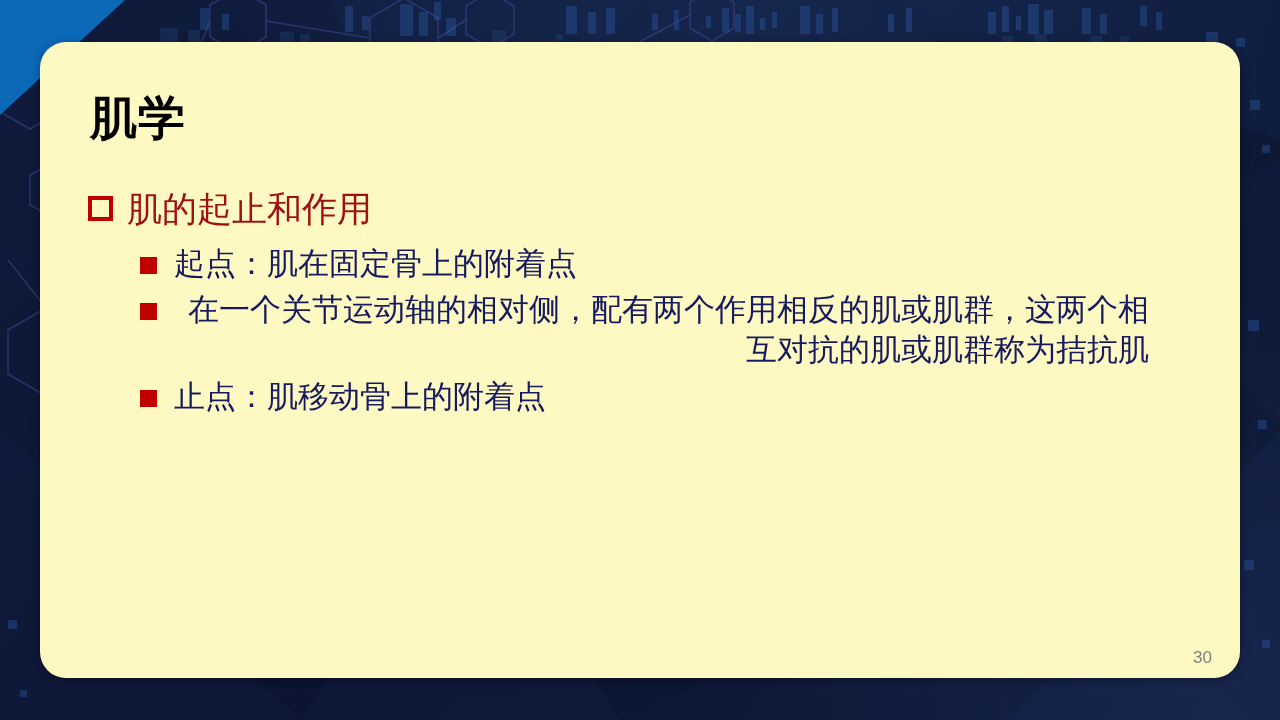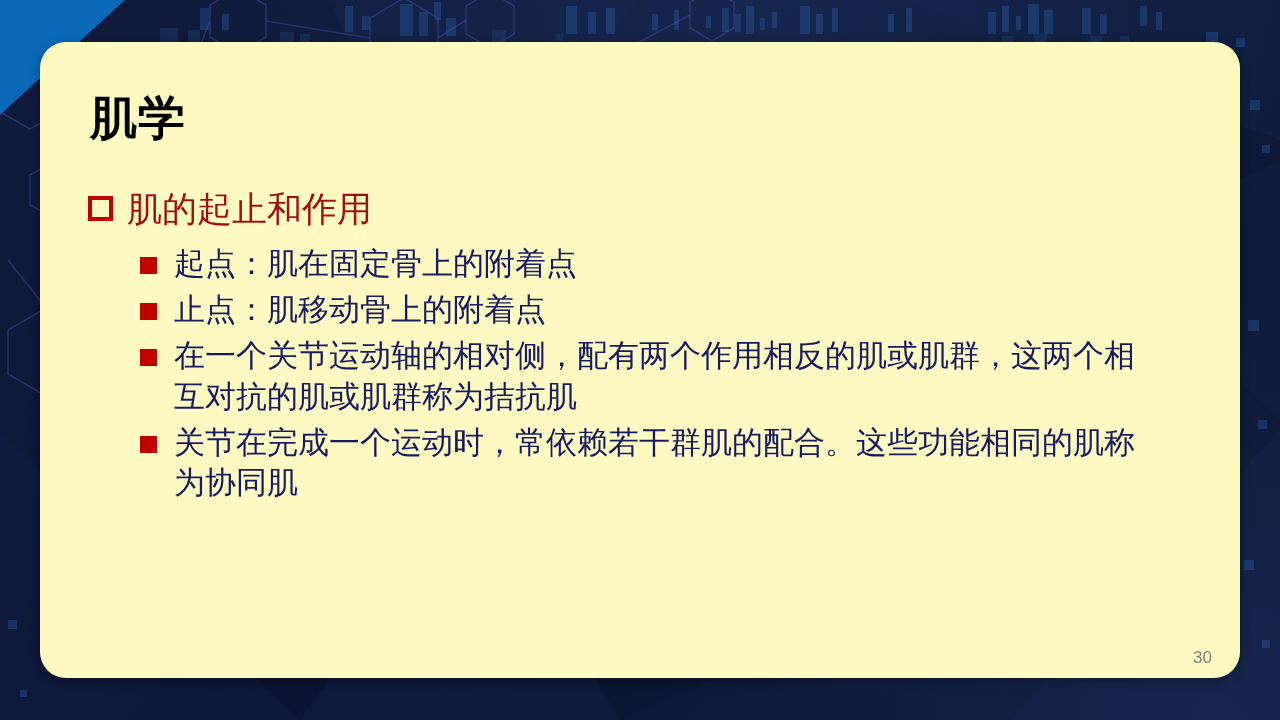--- a/index.html
+++ b/index.html
@@ -104,20 +104,21 @@
 
   .lvl1-text {
     color: #9e1113;
     font-size: 35px;
     line-height: 1.28;
     font-weight: normal;
   }
 
   .lvl2-group {
     margin-top: 6px;
+    text-align: right;
   }
 
   .lvl2 {
     display: flex;
     align-items: flex-start;
     margin-bottom: 6px;
     padding-left: 52px;
   }
 
   .lvl2-marker {
@@ -267,32 +268,28 @@
 
       <div class="lvl2-group">
 
         <div class="lvl2">
           <span class="lvl2-marker"></span>
           <span class="lvl2-text">起点：肌在固定骨上的附着点</span>
         </div>
 
         <div class="lvl2">
           <span class="lvl2-marker"></span>
+          <span class="lvl2-text">在一个关节运动轴的相对侧，配有两个作用相反的肌或肌群，这两个相互对抗的肌或肌群称为拮抗肌</span>
+        </div>
+
+        <div class="lvl2">
+          <span class="lvl2-marker"></span>
           <span class="lvl2-text">止点：肌移动骨上的附着点</span>
         </div>
 
-        <div class="lvl2">
-          <span class="lvl2-marker"></span>
-          <span class="lvl2-text">在一个关节运动轴的相对侧，配有两个作用相反的肌或肌群，这两个相互对抗的肌或肌群称为拮抗肌</span>
-        </div>
-
-        <div class="lvl2">
-          <span class="lvl2-marker"></span>
-          <span class="lvl2-text">关节在完成一个运动时，常依赖若干群肌的配合。这些功能相同的肌称为协同肌</span>
-        </div>
 
       </div>
     </div>
 
     <div class="page-number">30</div>
 
   </div>
 </div>
 
 </body></html>

